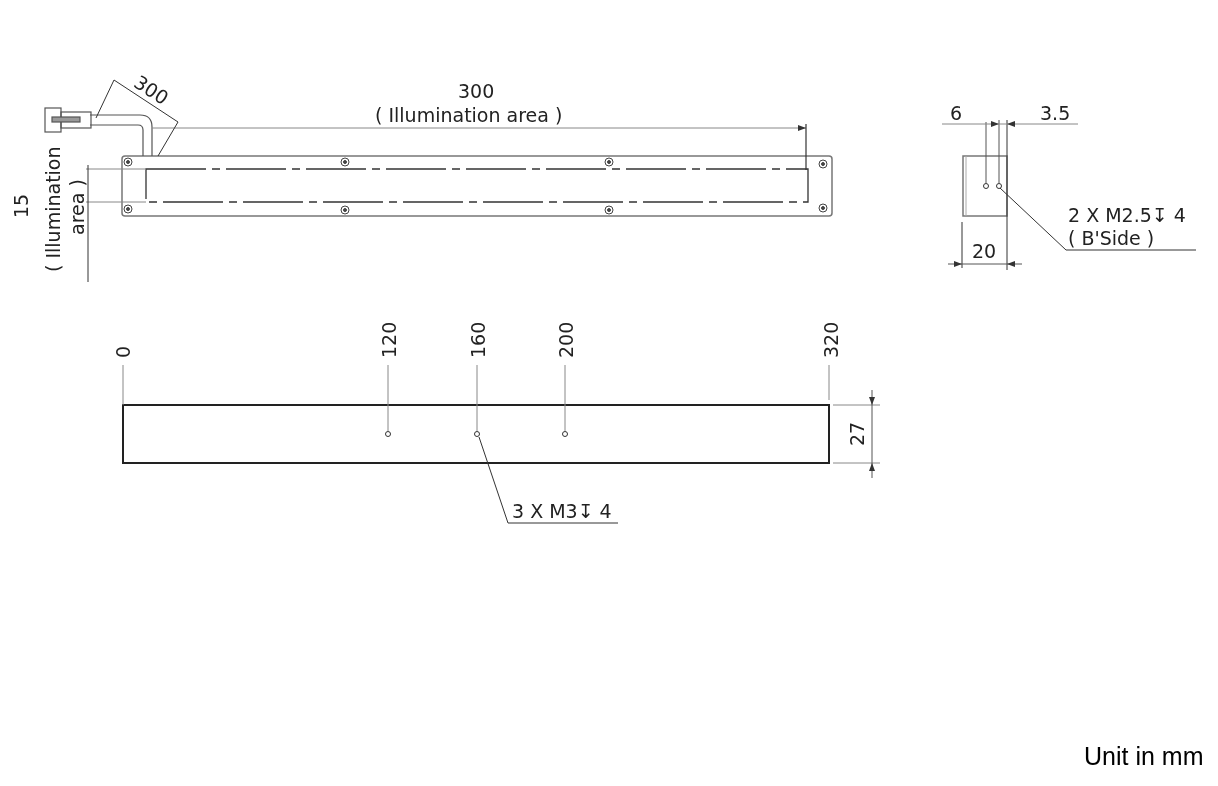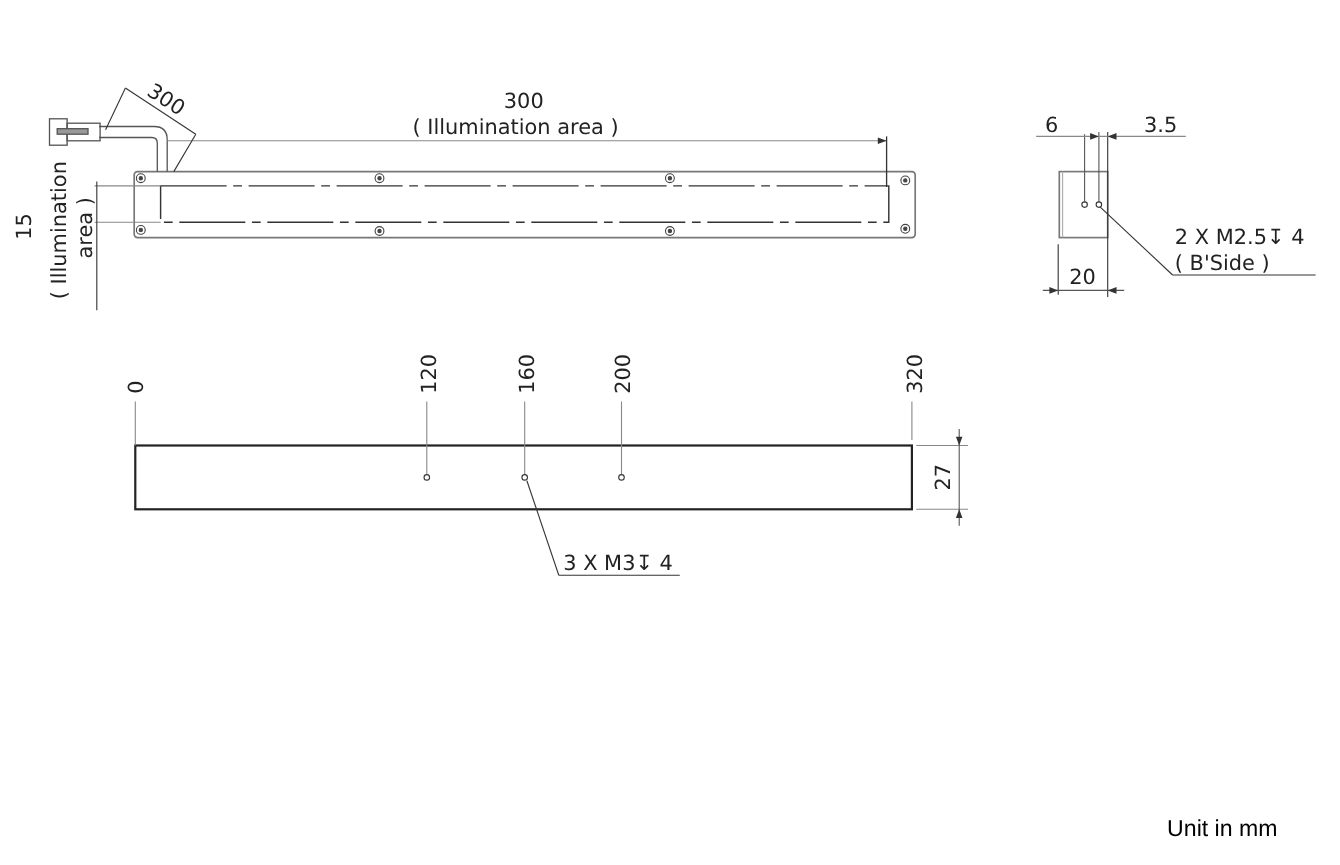--- a/index.html
+++ b/index.html
@@ -1,18 +1,18 @@
 <!DOCTYPE html>
 <html><head>
 <meta charset="utf-8">
 <style>
   html, body { margin:0; padding:0; background:#ffffff; }
   body { width:1218px; height:786px; position:relative; overflow:hidden; font-family:"DejaVu Sans", sans-serif; }
   #drawing { position:absolute; left:0; top:0; }
-  .unit { position:absolute; left:1061px; top:742px; font-family:"Liberation Sans", sans-serif; font-size:21px; color:#000; }
+  .unit { position:absolute; left:1084px; top:742px; font-family:"Liberation Sans", sans-serif; font-size:25px; color:#000; }
   svg text { font-family:"DejaVu Sans", sans-serif; fill:#222; }
 </style>
 </head>
 <body>
 
 <svg id="drawing" width="1218" height="786" viewBox="0 0 1218 786" xmlns="http://www.w3.org/2000/svg">
 
   <g stroke="#555" fill="none">
 
     <rect x="122" y="156" width="710" height="60" rx="3" stroke="#777" stroke-width="1.5"></rect>

